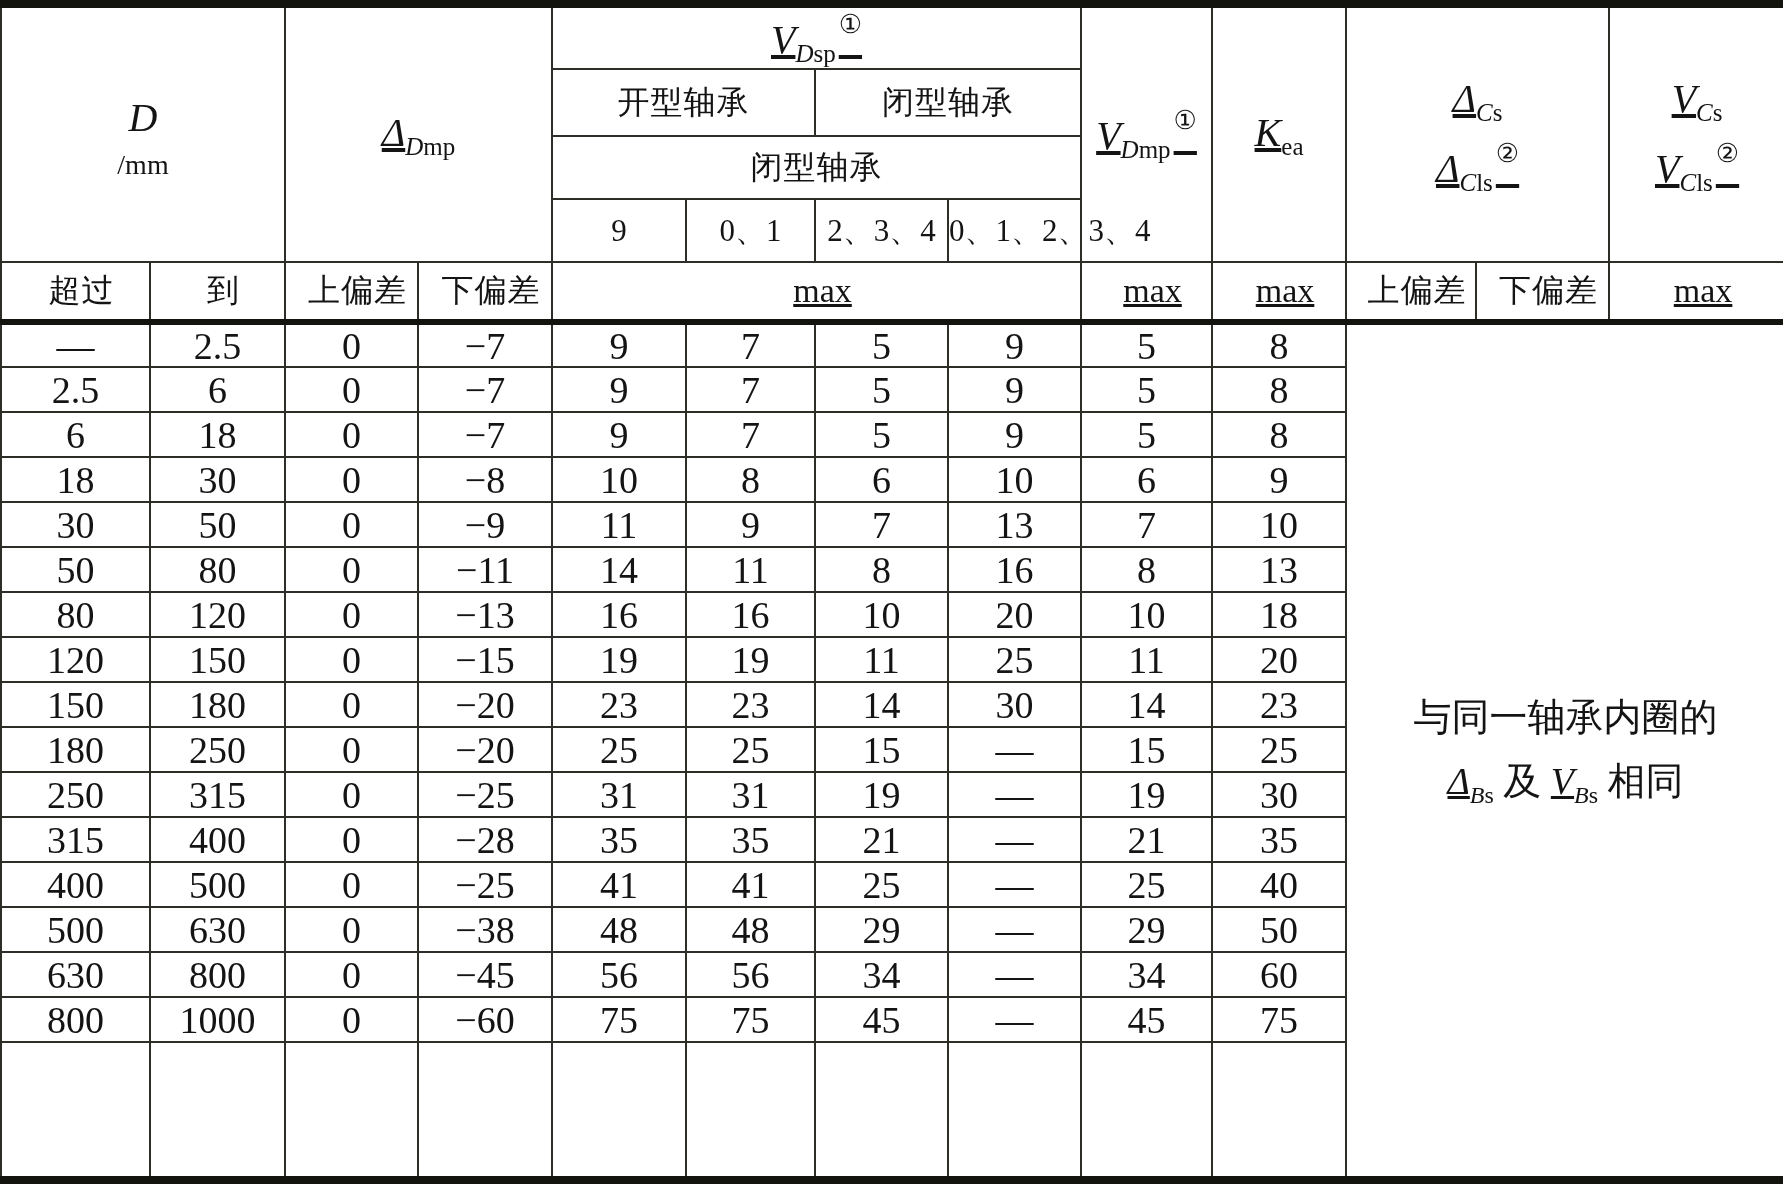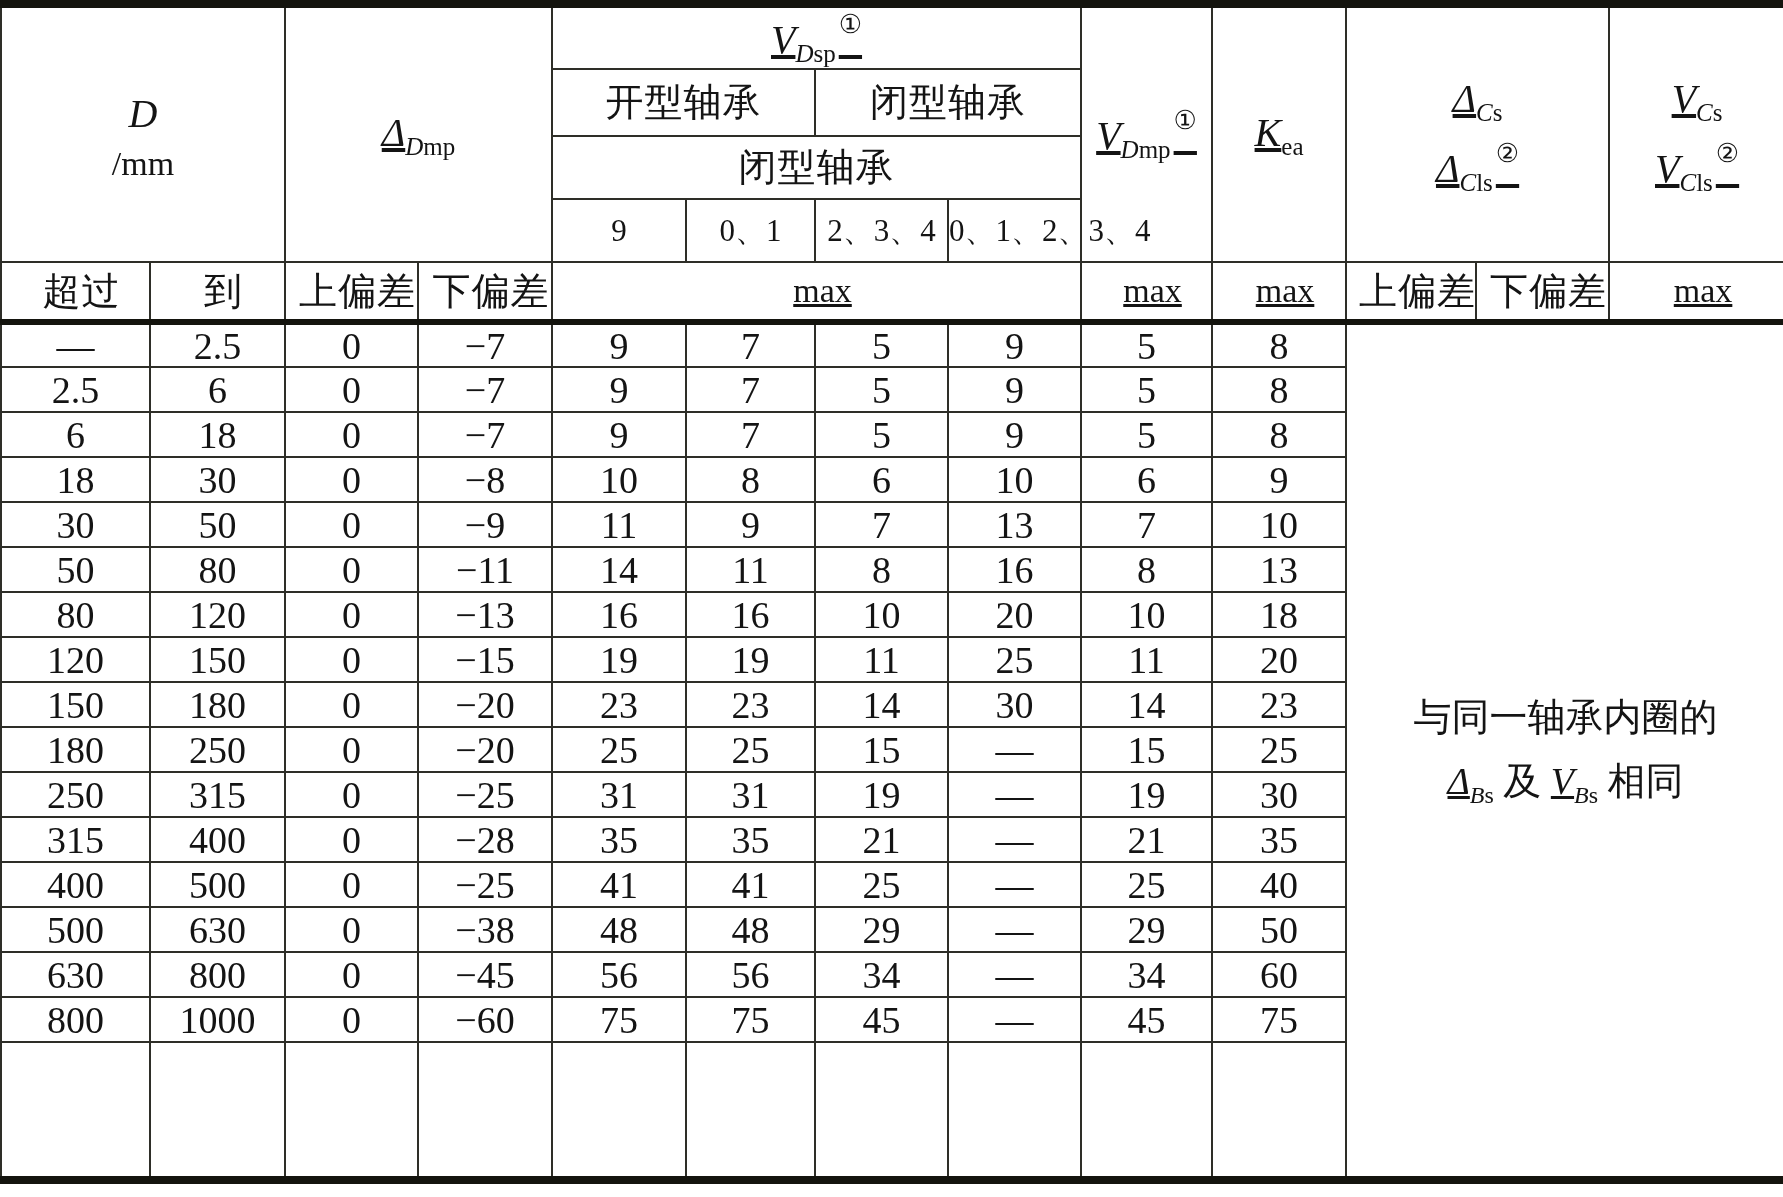--- a/index.html
+++ b/index.html
@@ -34,31 +34,31 @@
   .no-r{border-right:0 !important;}
   
   tr.subhead th{border-bottom:6px solid #14140e;padding-left:12px;}
   
   tr.filler td{border-bottom:8px solid #14140e;height:133px;}
   
   tr.hr1{height:65px;} tr.hr2{height:67px;} tr.hr3{height:63px;} tr.hr4{height:63px;}
   tr.subhead{height:60px;}
   tbody tr.datarow{height:45px;}
   
-  .cn{font-size:38px;letter-spacing:1px;}
+  .cn{font-size:32px;letter-spacing:1px;}
   .num, tbody td{font-size:38px;line-height:1;}
   .maxlbl{font-size:34px;text-decoration:underline;}
   .serr{font-size:31px;letter-spacing:0;}
   .sym{font-size:40px;white-space:nowrap;text-decoration:underline;}
   .sym i{font-style:italic;font-family:"Liberation Serif","DejaVu Serif",serif;}
   .sym sub{font-size:25px;vertical-align:-9px;letter-spacing:0;}
   .sym sup.circ{font-size:26px;vertical-align:20px;margin-left:3px;}
   .two-line{line-height:1.65;}
   .dmm-line1{font-size:40px;font-style:italic;line-height:1.5;}
-  .dmm-line2{font-size:34px;font-style:normal;line-height:1.2;}
+  .dmm-line2{font-size:28px;font-style:normal;line-height:1.2;}
   .note-cell{font-size:38px;line-height:1.7;}
   .note-cell .sym{font-size:38px;}
   .note-cell .sym sub{font-size:24px;text-align:center;}
 </style>
 </head>
 <body>
 
 <div class="page">
   <table class="tol">
     <colgroup>

